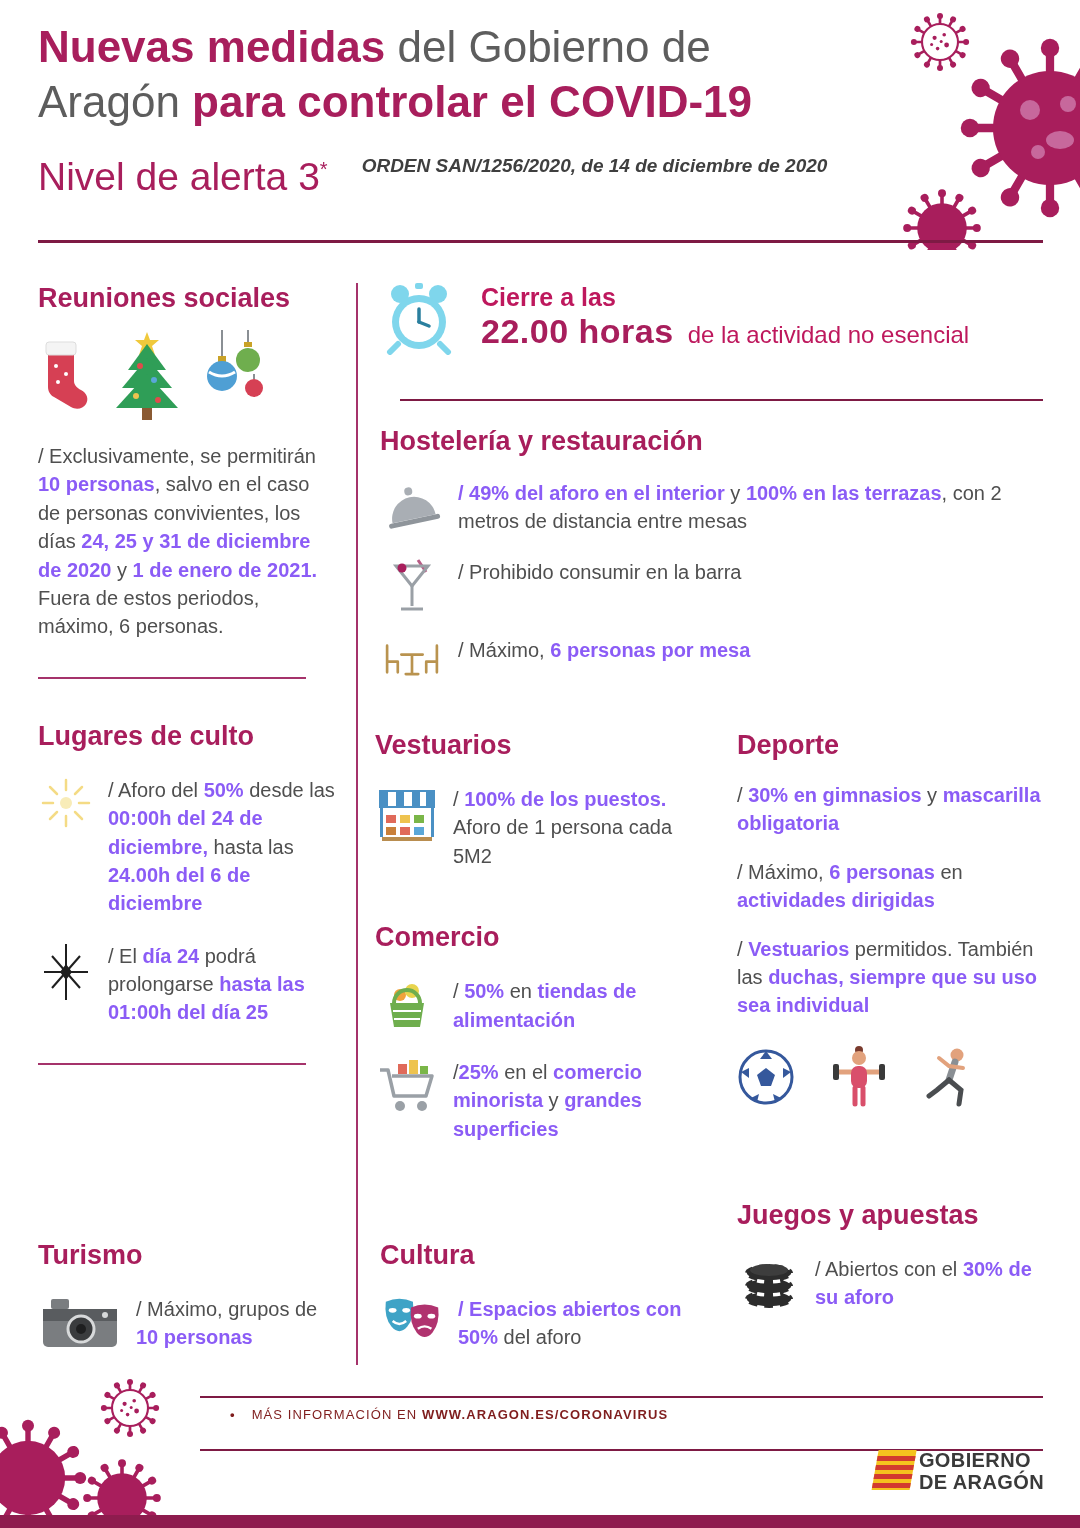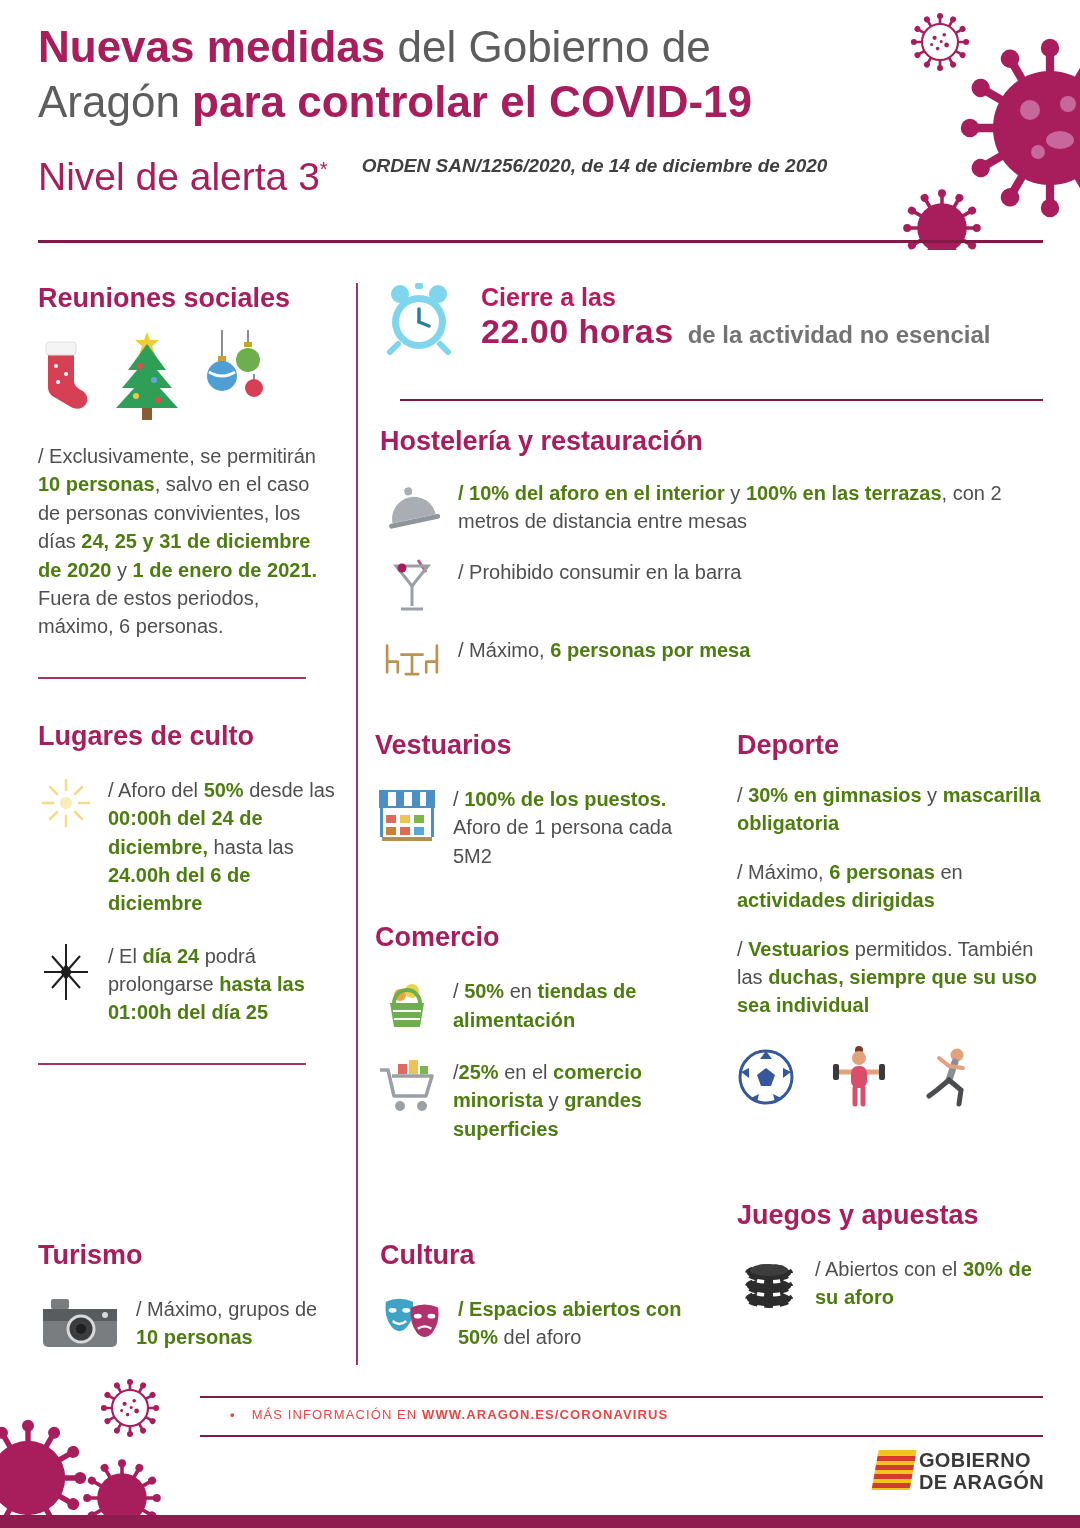--- a/index.html
+++ b/index.html
@@ -1,20 +1,20 @@
 <!DOCTYPE html>
 <html><head>
 <meta charset="utf-8">
 <style>
   html,body{margin:0;padding:0;background:#fff;}
   .page{position:relative;width:1080px;height:1528px;background:#fff;overflow:hidden;
         font-family:"Liberation Sans",sans-serif;color:#4f4f4f;}
   h1,h2,p{margin:0;}
   .seg-a{color:#a81e5c;font-weight:700;}
-  .seg-b{color:#4d7c0f;font-weight:700;}
+  .seg-b{color:#8b5cf6;font-weight:700;}
 
   
   .header{position:absolute;left:38px;top:20px;width:850px;}
   .title{font-size:44px;line-height:1.24;font-weight:400;color:#5d5d5d;}
   .alert-row{display:flex;align-items:flex-start;gap:34px;margin-top:26px;}
   .alert{font-size:39px;color:#a81e5c;font-weight:400;}
   .alert sup{font-size:20px;}
   .order{font-size:19px;font-style:italic;font-weight:700;color:#3f3f3f;}
   .header-rule{position:absolute;left:38px;top:240px;width:1005px;height:3px;background:#7e1a44;}
   .virus-top{position:absolute;right:0;top:0;}
@@ -34,42 +34,42 @@
   .mt-sec{margin-top:42px;}
   .bullet{display:flex;gap:14px;margin-top:24px;align-items:flex-start;}
   .bicon{flex:none;display:flex;justify-content:center;}
   .bicon-56{width:56px;} .bicon-64{width:64px;} .bicon-84{width:84px;}
 
   
   .closure{position:absolute;left:383px;top:281px;display:flex;gap:26px;align-items:flex-start;}
   .closure-intro{font-size:25px;font-weight:700;color:#be185d;margin-top:2px;}
   .closure-line2{display:flex;align-items:baseline;gap:14px;}
   .closure-time{font-size:34px;font-weight:700;color:#a81e5c;letter-spacing:.5px;}
-  .closure-suffix{font-size:24px;font-weight:700;color:#737373;}
+  .closure-suffix{font-size:24px;font-weight:400;color:#be185d;}
   .hr-closure{position:absolute;left:400px;top:399px;width:643px;height:2px;background:#7e1a44;}
 
   
   .hosteleria{position:absolute;left:380px;top:426px;width:664px;}
   .hosteleria .bullet{margin-top:22px;}
 
   
   .col-mid{position:absolute;left:375px;top:730px;width:332px;}
   .col-right{position:absolute;left:737px;top:730px;width:306px;}
   .col-right .body-t{margin-top:20px;}
   .sports-row{display:flex;gap:36px;align-items:center;margin-top:26px;}
 
   
   .sec-turismo{position:absolute;left:38px;top:1240px;width:302px;}
   .sec-cultura{position:absolute;left:380px;top:1240px;width:330px;}
   .sec-juegos{position:absolute;left:737px;top:1200px;width:306px;}
 
   
   .footer-strip{position:absolute;left:200px;top:1396px;width:843px;box-sizing:border-box;
     border-top:2px solid #7e1a44;border-bottom:2px solid #7e1a44;
-    padding:9px 0 13px 30px;color:#ef4444;font-size:13px;letter-spacing:1.1px;}
+    padding:9px 0 27px 30px;color:#7f1d1d;font-size:13px;letter-spacing:1.1px;}
   .footer-strip .seg-b{color:inherit;}
   .footer-dot{font-weight:700;margin-right:16px;}
   .logo{position:absolute;right:36px;top:1448px;display:flex;align-items:center;gap:0;}
   .logo-text{font-size:20px;font-weight:700;color:#3a3a3a;line-height:1.1;letter-spacing:.4px;}
   .bottom-bar{position:absolute;left:0;bottom:0;width:100%;height:13px;background:#8e1c4e;}
 </style>
 </head>
 <body>
 
 <div class="page">
@@ -162,21 +162,21 @@
     <div class="bullet">
       <span class="bicon bicon-64">
         <svg width="58" height="52" viewBox="0 0 58 52">
           <g transform="rotate(-12 29 30)">
             <circle cx="29" cy="12" r="4" fill="#a9aeb4"></circle>
             <path d="M7,40 a22,22 0 0 1 44,0 z" fill="#a9aeb4"></path>
             <rect x="3" y="40" width="52" height="5" rx="2.5" fill="#8f959b"></rect>
           </g>
         </svg>
       </span>
-      <p class="body-t"><span class="seg-b">/ 10% del aforo en el interior</span><span> y </span><span class="seg-b">100% en las terrazas</span><span>, con 2 metros de distancia entre mesas</span></p>
+      <p class="body-t"><span class="seg-b">/ 49% del aforo en el interior</span><span> y </span><span class="seg-b">100% en las terrazas</span><span>, con 2 metros de distancia entre mesas</span></p>
     </div>
     <div class="bullet">
       <span class="bicon bicon-64">
         <svg width="44" height="56" viewBox="0 0 44 56">
           <line x1="28" y1="2" x2="36" y2="14" stroke="#b85c85" stroke-width="3"></line>
           <path d="M6,8 L38,8 L22,28 Z" fill="none" stroke="#9aa0a6" stroke-width="3"></path>
           <circle cx="12" cy="10" r="4.5" fill="#a81e5c"></circle>
           <line x1="22" y1="28" x2="22" y2="48" stroke="#9aa0a6" stroke-width="3"></line>
           <line x1="11" y1="51" x2="33" y2="51" stroke="#9aa0a6" stroke-width="3"></line>
         </svg>

